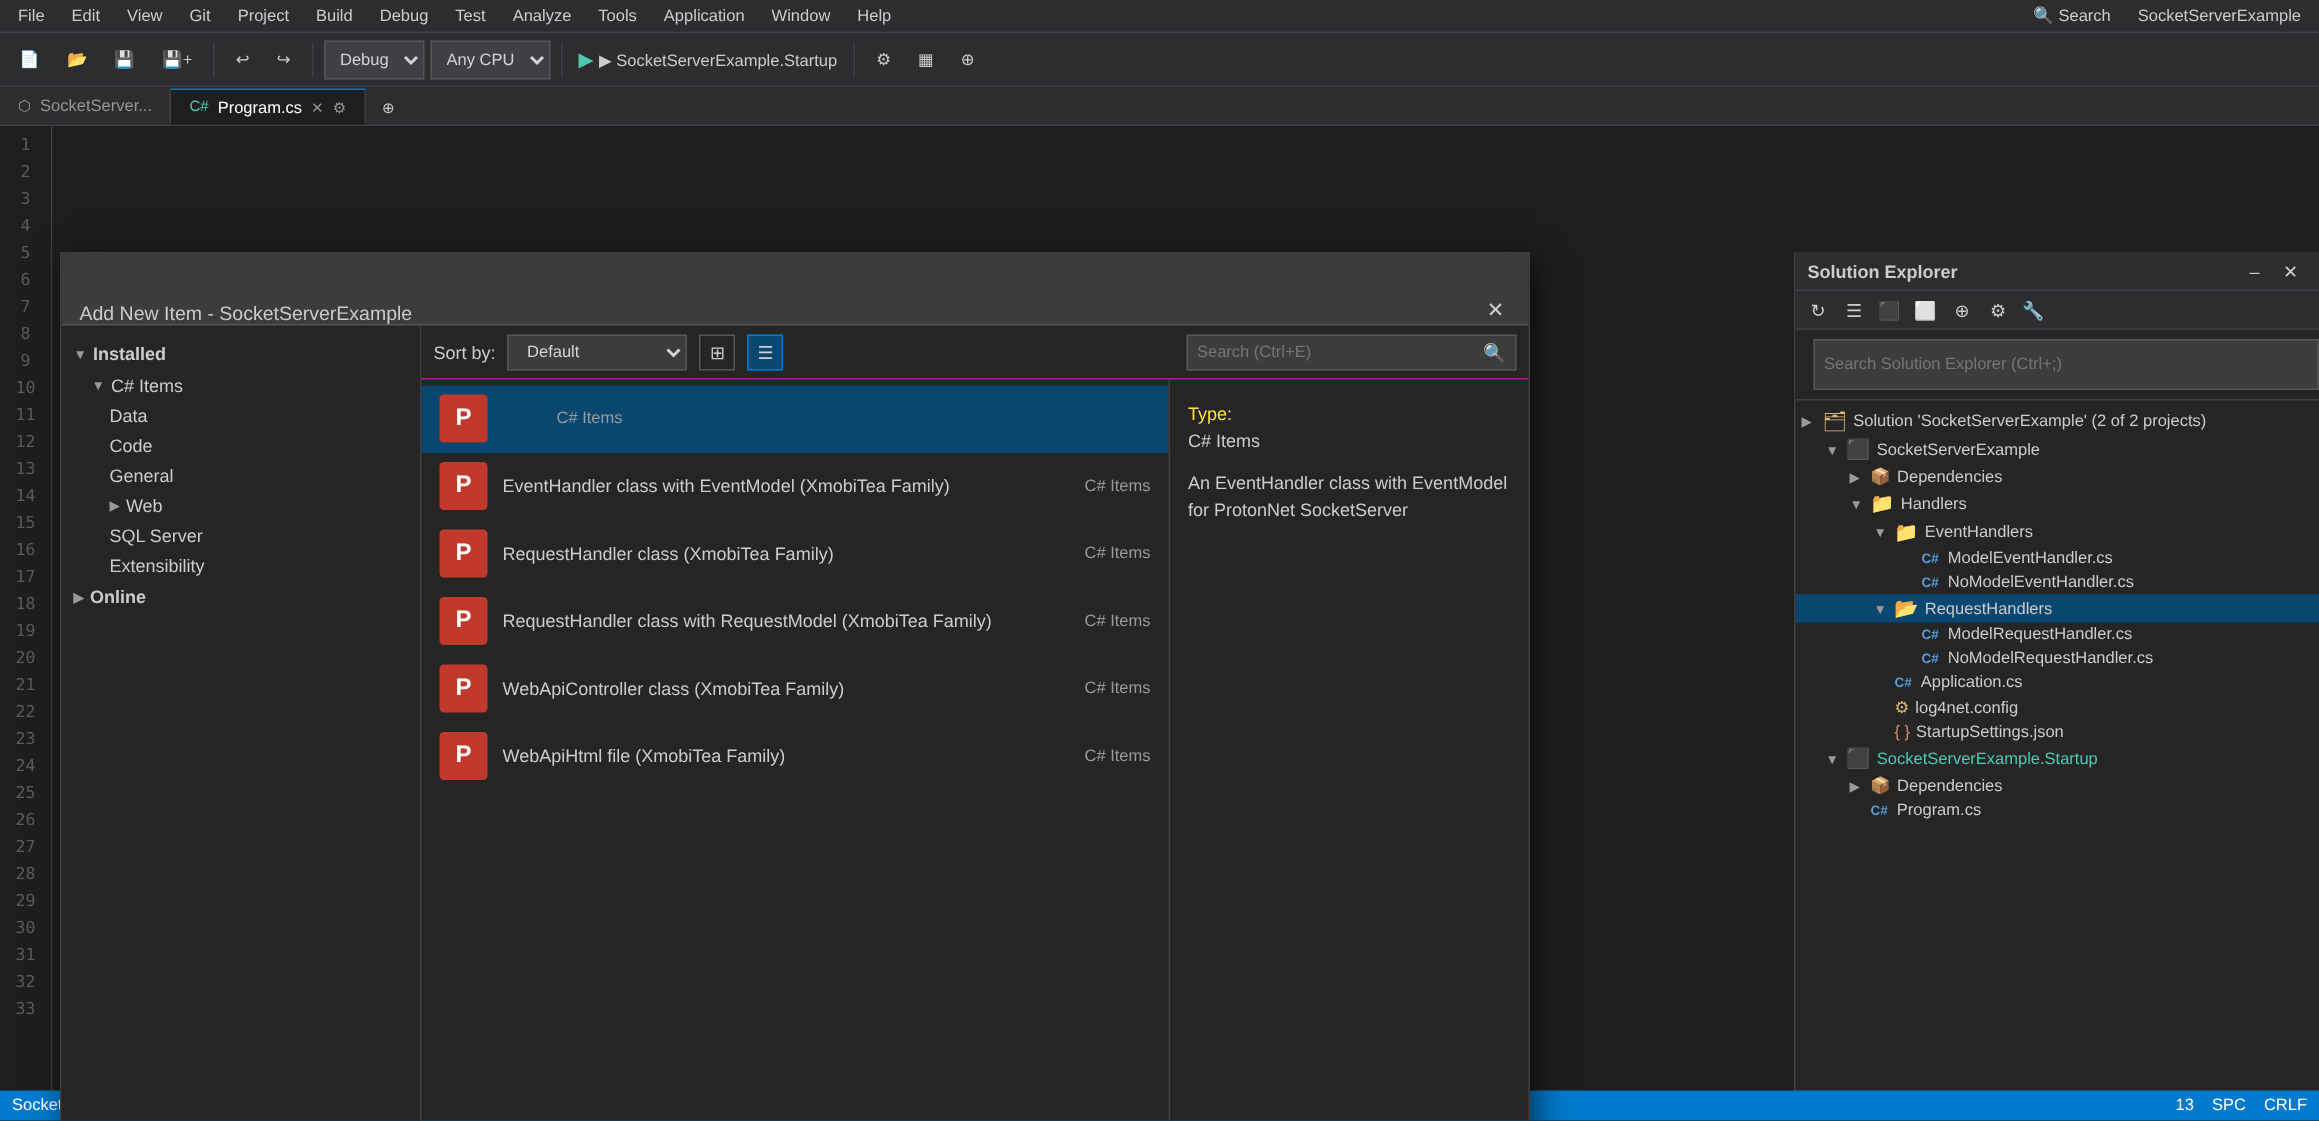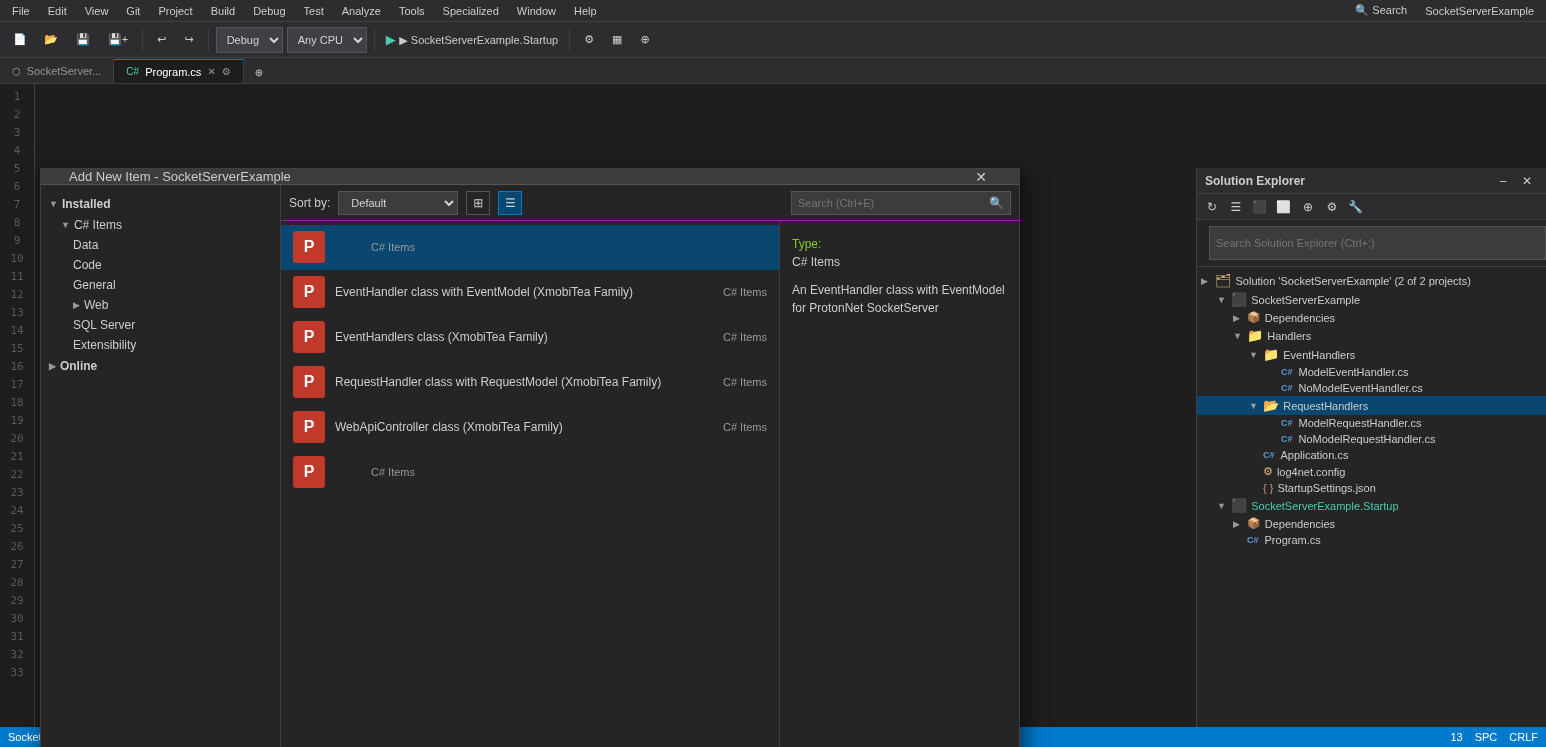--- a/index.html
+++ b/index.html
@@ -130,24 +130,24 @@
       background: #252526;
       border: 1px solid #3f3f46;
       box-shadow: 4px 4px 20px rgba(0,0,0,0.6);
       display: flex;
       flex-direction: column;
       z-index: 100;
     }
 
     .modal-title-bar {
       background: #3c3c3c;
-      height: 16px;
-      display: flex;
-      align-items: center;
-      padding: 0 28px;
+      height: 48px;
+      display: flex;
+      align-items: flex-end;
+      padding: 0 12px;
       justify-content: space-between;
       border-bottom: 1px solid #555;
     }
     .modal-title { font-size: 13px; color: #cccccc; }
     .modal-close {
       width: 20px; height: 20px;
       background: transparent;
       border: none;
       color: #cccccc;
       cursor: pointer;
@@ -307,21 +307,21 @@
       text-align: right;
     }
 
     
     .info-panel {
       width: 240px;
       border-left: 1px solid #3f3f46;
       padding: 16px 12px;
       overflow-y: auto;
     }
-    .info-type-label { font-size: 12px; color: #84cc16; margin-bottom: 4px; }
+    .info-type-label { font-size: 12px; color: #fde047; margin-bottom: 4px; }
     .info-type-value { font-size: 12px; color: #cccccc; margin-bottom: 12px; }
     .info-desc { font-size: 12px; color: #cccccc; line-height: 1.5; }
 
     
     .solution-explorer {
       width: 350px;
       background: #252526;
       border-left: 1px solid #3f3f46;
       display: flex;
       flex-direction: column;
@@ -426,21 +426,21 @@
   <span class="menu-item">File</span>
   <span class="menu-item">Edit</span>
   <span class="menu-item">View</span>
   <span class="menu-item">Git</span>
   <span class="menu-item">Project</span>
   <span class="menu-item">Build</span>
   <span class="menu-item">Debug</span>
   <span class="menu-item">Test</span>
   <span class="menu-item">Analyze</span>
   <span class="menu-item">Tools</span>
-  <span class="menu-item">Specialized</span>
+  <span class="menu-item">Application</span>
   <span class="menu-item">Window</span>
   <span class="menu-item">Help</span>
   <span style="flex:1"></span>
   <span class="menu-item">🔍 Search</span>
   <span class="menu-item">SocketServerExample</span>
 </div>
 
 <div class="toolbar">
   <button class="toolbar-btn">📄</button>
   <button class="toolbar-btn">📂</button>
@@ -747,21 +747,21 @@
                 <div class="p-icon">P</div>
               </div>
               <span class="template-name">EventHandler class with EventModel (XmobiTea Family)</span>
               <span class="template-tag">C# Items</span>
             </div>
 
             <div class="template-item">
               <div class="template-icon">
                 <div class="p-icon">P</div>
               </div>
-              <span class="template-name">EventHandlers class (XmobiTea Family)</span>
+              <span class="template-name">RequestHandler class (XmobiTea Family)</span>
               <span class="template-tag">C# Items</span>
             </div>
 
             <div class="template-item">
               <div class="template-icon">
                 <div class="p-icon">P</div>
               </div>
               <span class="template-name">RequestHandler class with RequestModel (XmobiTea Family)</span>
               <span class="template-tag">C# Items</span>
             </div>
@@ -771,20 +771,21 @@
                 <div class="p-icon">P</div>
               </div>
               <span class="template-name">WebApiController class (XmobiTea Family)</span>
               <span class="template-tag">C# Items</span>
             </div>
 
             <div class="template-item">
               <div class="template-icon">
                 <div class="p-icon">P</div>
               </div>
+              <span class="template-name">WebApiHtml file (XmobiTea Family)</span>
               <span class="template-tag">C# Items</span>
             </div>
 
           </div>
 
           <div class="info-panel">
             <div class="info-type-label">Type:</div>
             <div class="info-type-value">C# Items</div>
             <div class="info-desc">An EventHandler class with EventModel for ProtonNet SocketServer</div>
           </div>

